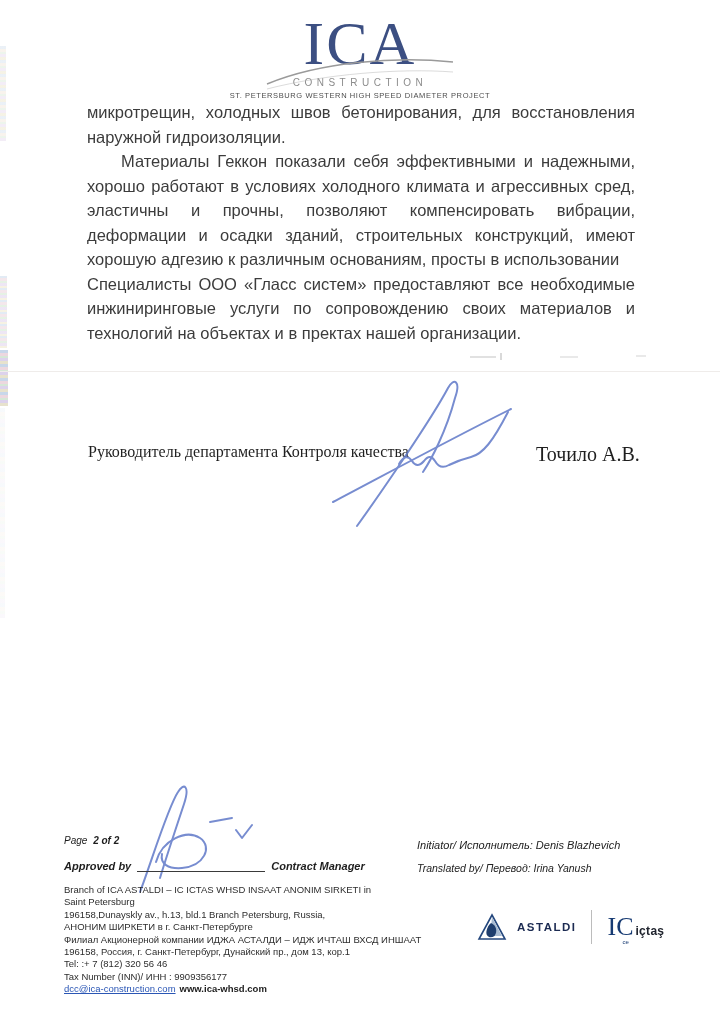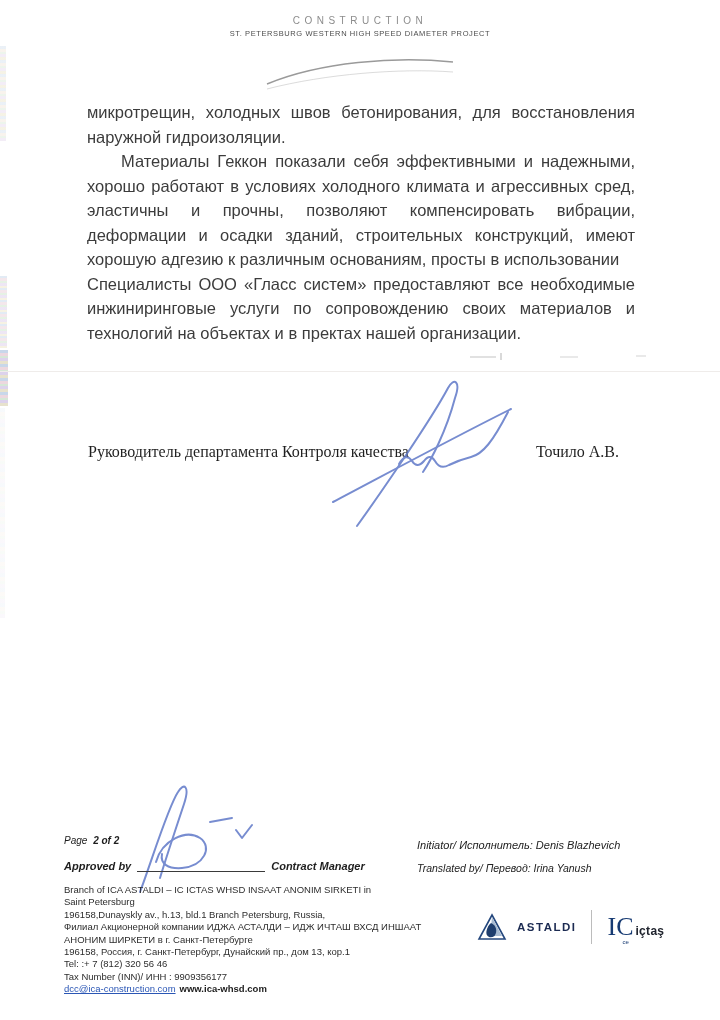--- a/index.html
+++ b/index.html
@@ -32,21 +32,21 @@
   .logo-project{font-size:7.5px;letter-spacing:.6px;color:#4d4d4d;margin-top:3px;white-space:nowrap;}
 
   
   .body-text{position:absolute;top:100px;left:87px;width:548px;font-size:16.5px;line-height:24.5px;text-align:justify;color:#3c3c3c;}
   .body-text p{margin:0;}
   .p1{margin-bottom:17px;}
   .p2{margin-bottom:12px;text-indent:34px;}
 
   
   .signoff-title{position:absolute;left:88px;top:443px;font-family:"Liberation Serif",serif;font-size:16px;color:#1f1f1f;white-space:nowrap;}
-  .signoff-name{position:absolute;left:536px;top:443px;font-family:"Liberation Serif",serif;font-size:16px;color:#1f1f1f;white-space:nowrap;}
+  .signoff-name{position:absolute;left:536px;top:443px;font-family:"Liberation Serif",serif;font-size:20px;color:#1f1f1f;white-space:nowrap;}
   .sig-main{position:absolute;left:325px;top:378px;width:210px;height:152px;}
   .sig-footer{position:absolute;left:110px;top:782px;width:150px;height:112px;}
 
   
   .page-num{position:absolute;left:64px;top:835px;font-size:10px;font-style:italic;color:#1e1e1e;}
   .page-num b{margin-left:3px;}
   .approved-row{position:absolute;left:64px;top:858px;display:flex;align-items:flex-end;font-size:11px;font-style:italic;font-weight:bold;color:#1e1e1e;}
   .approve-line{display:inline-block;width:128px;height:13px;border-bottom:1.2px solid #3a3a3a;margin:0 6px;}
   .initiator-line{position:absolute;left:417px;top:839px;font-size:11px;font-style:italic;color:#222;}
   .translated-line{position:absolute;left:417px;top:862px;font-size:10.5px;font-style:italic;color:#222;}
@@ -72,20 +72,21 @@
   <div class="scan-strip strip-b"></div>
   <div class="scan-strip strip-c"></div>
   <div class="scan-strip strip-d"></div>
   <div class="faint-rule"></div>
   <div class="smudge smudge-1"></div>
   <div class="smudge smudge-2"></div>
   <div class="smudge smudge-3"></div>
   <div class="smudge smudge-4"></div>
 
   <div class="logo">
+    <div class="logo-ica">ICA</div>
     <svg class="logo-arc" viewBox="0 0 190 48" fill="none" xmlns="http://www.w3.org/2000/svg">
       <path d="M2 40 C 55 18, 130 12, 188 18" stroke="#9a9a9a" stroke-width="1.4"></path>
       <path d="M2 45 C 60 30, 135 24, 188 28" stroke="#b5b5b5" stroke-width="0.9" opacity="0.55"></path>
     </svg>
     <div class="logo-construction">CONSTRUCTION</div>
     <div class="logo-project">ST. PETERSBURG WESTERN HIGH SPEED DIAMETER PROJECT</div>
   </div>
 
   <div class="body-text">
     <p class="p1">микротрещин, холодных швов бетонирования, для восстановления наружной гидроизоляции.</p>
@@ -124,22 +125,22 @@
     <span>Contract Manager</span>
   </div>
 
   <div class="initiator-line">Initiator/ Исполнитель: Denis Blazhevich</div>
   <div class="translated-line">Translated by/ Перевод: Irina Yanush</div>
 
   <div class="address">
     <div>Branch of ICA ASTALDI – IC ICTAS WHSD INSAAT ANONIM SIRKETI in</div>
     <div>Saint Petersburg</div>
     <div>196158,Dunayskly av., h.13, bld.1 Branch Petersburg, Russia,</div>
+    <div>АНОНИМ ШИРКЕТИ в г. Санкт-Петербурге</div>
     <div>Филиал Акционерной компании ИДЖА АСТАЛДИ – ИДЖ ИЧТАШ ВХСД ИНШААТ</div>
-    <div>АНОНИМ ШИРКЕТИ в г. Санкт-Петербурге</div>
     <div>196158, Россия, г. Санкт-Петербург, Дунайский пр., дом 13, кор.1</div>
     <div>Tel: :+ 7 (812) 320 56 46</div>
     <div>Tax Number (INN)/ ИНН : 9909356177</div>
     <div>
       <a href="#">dcc@ica-construction.com</a><span class="site">www.ica-whsd.com</span>
     </div>
   </div>
 
   <div class="partners">
     <svg width="30" height="28" viewBox="0 0 30 28" xmlns="http://www.w3.org/2000/svg">

